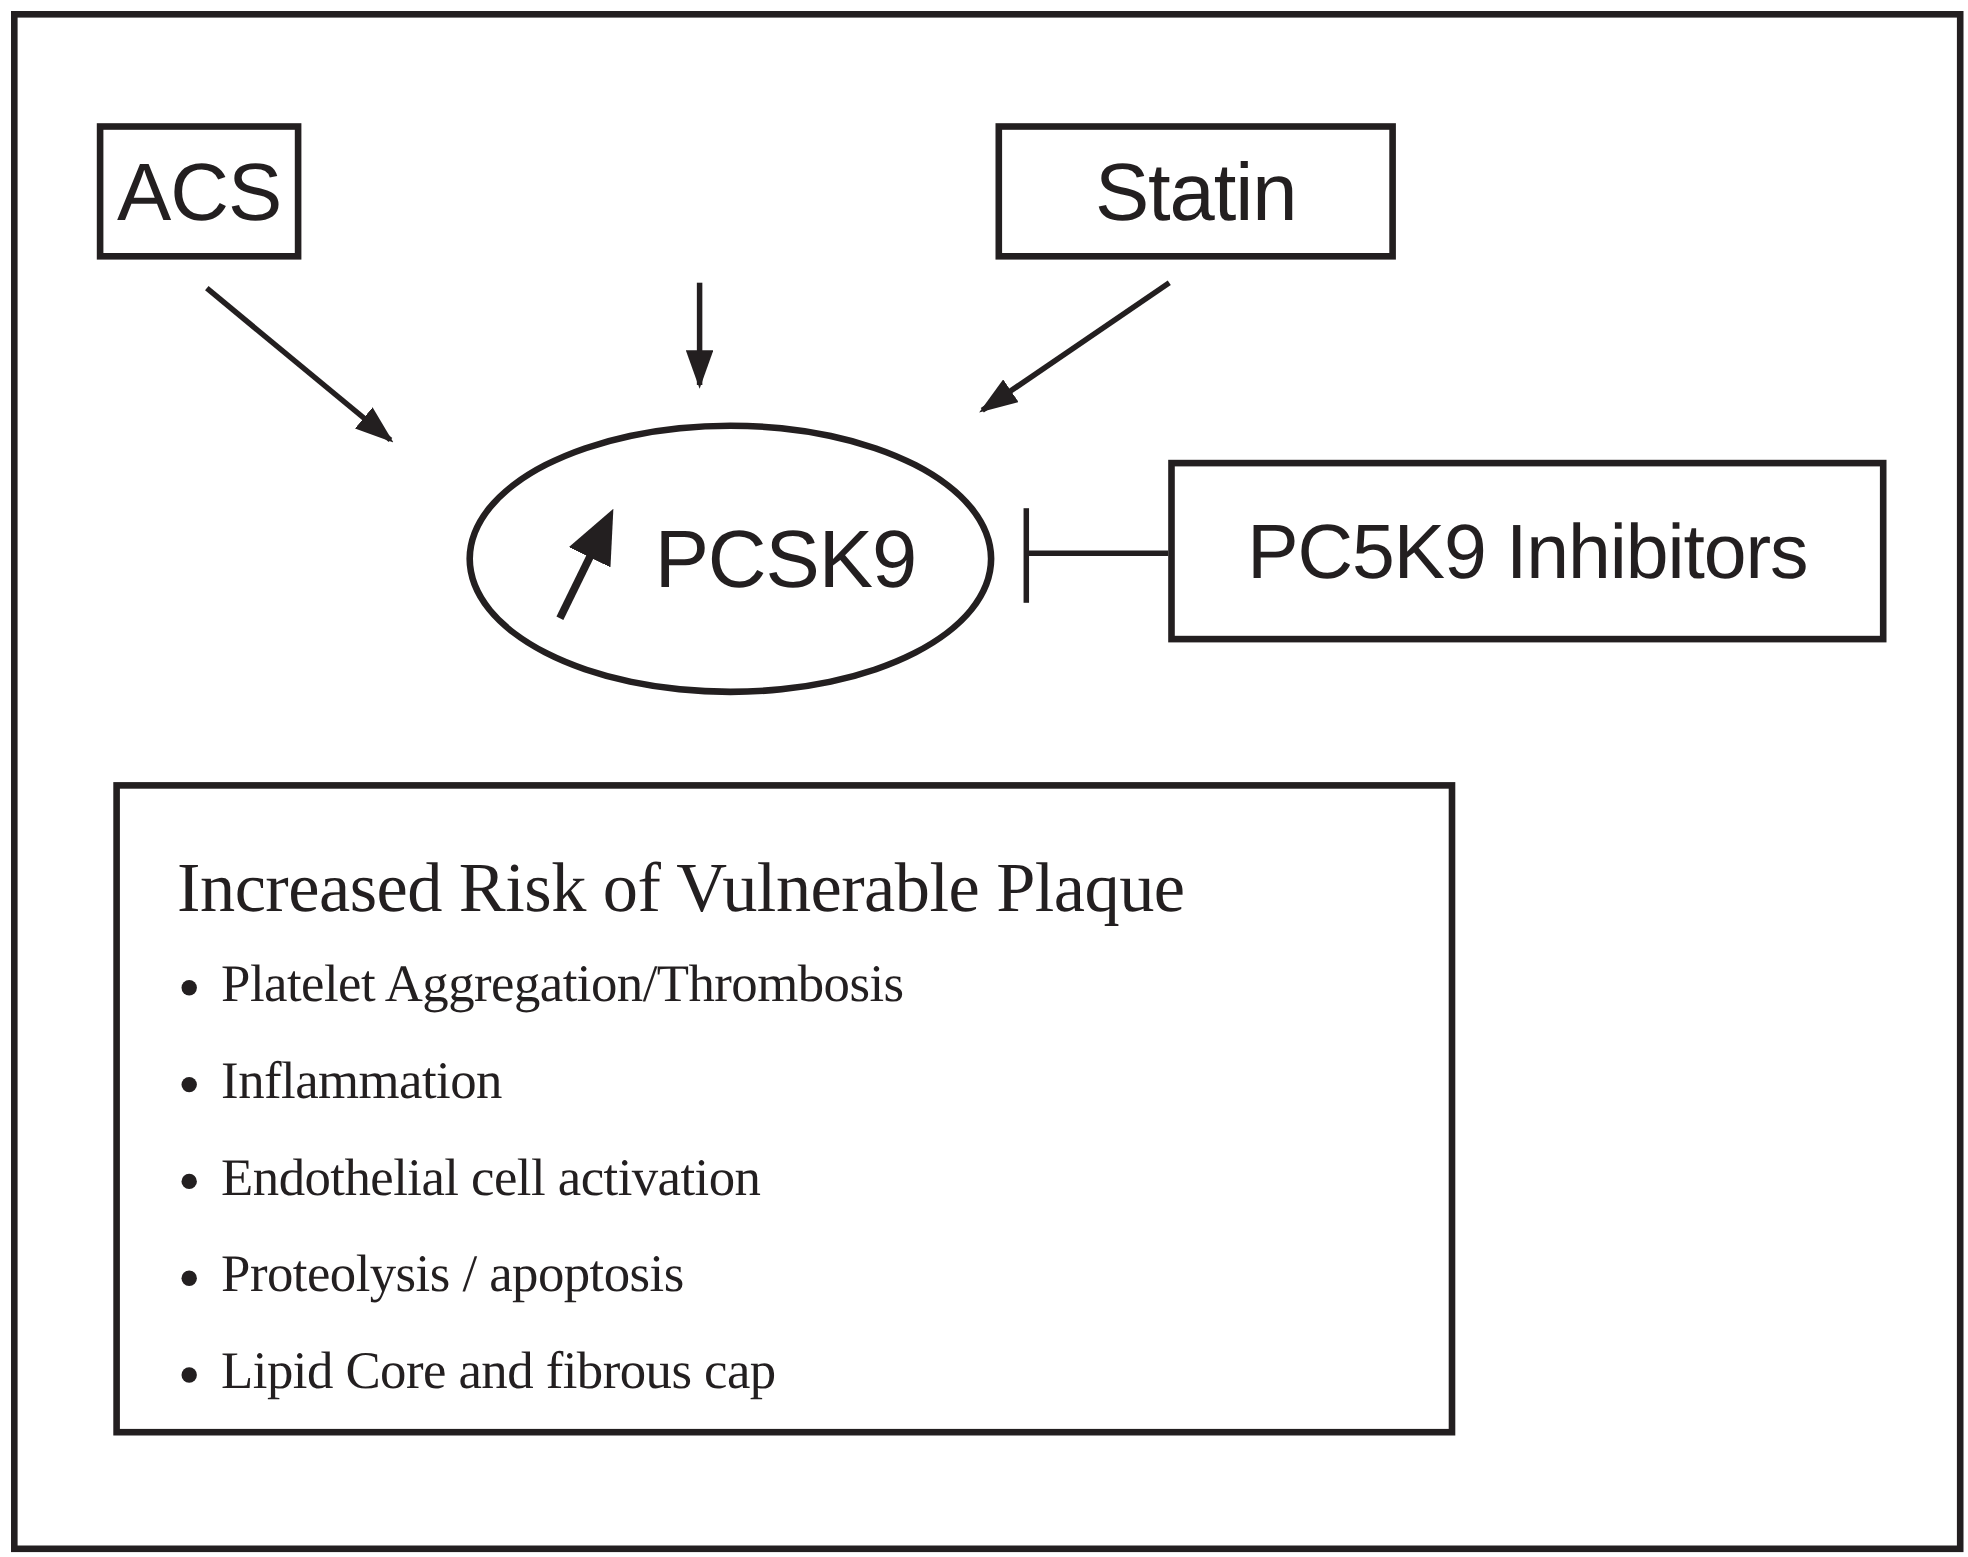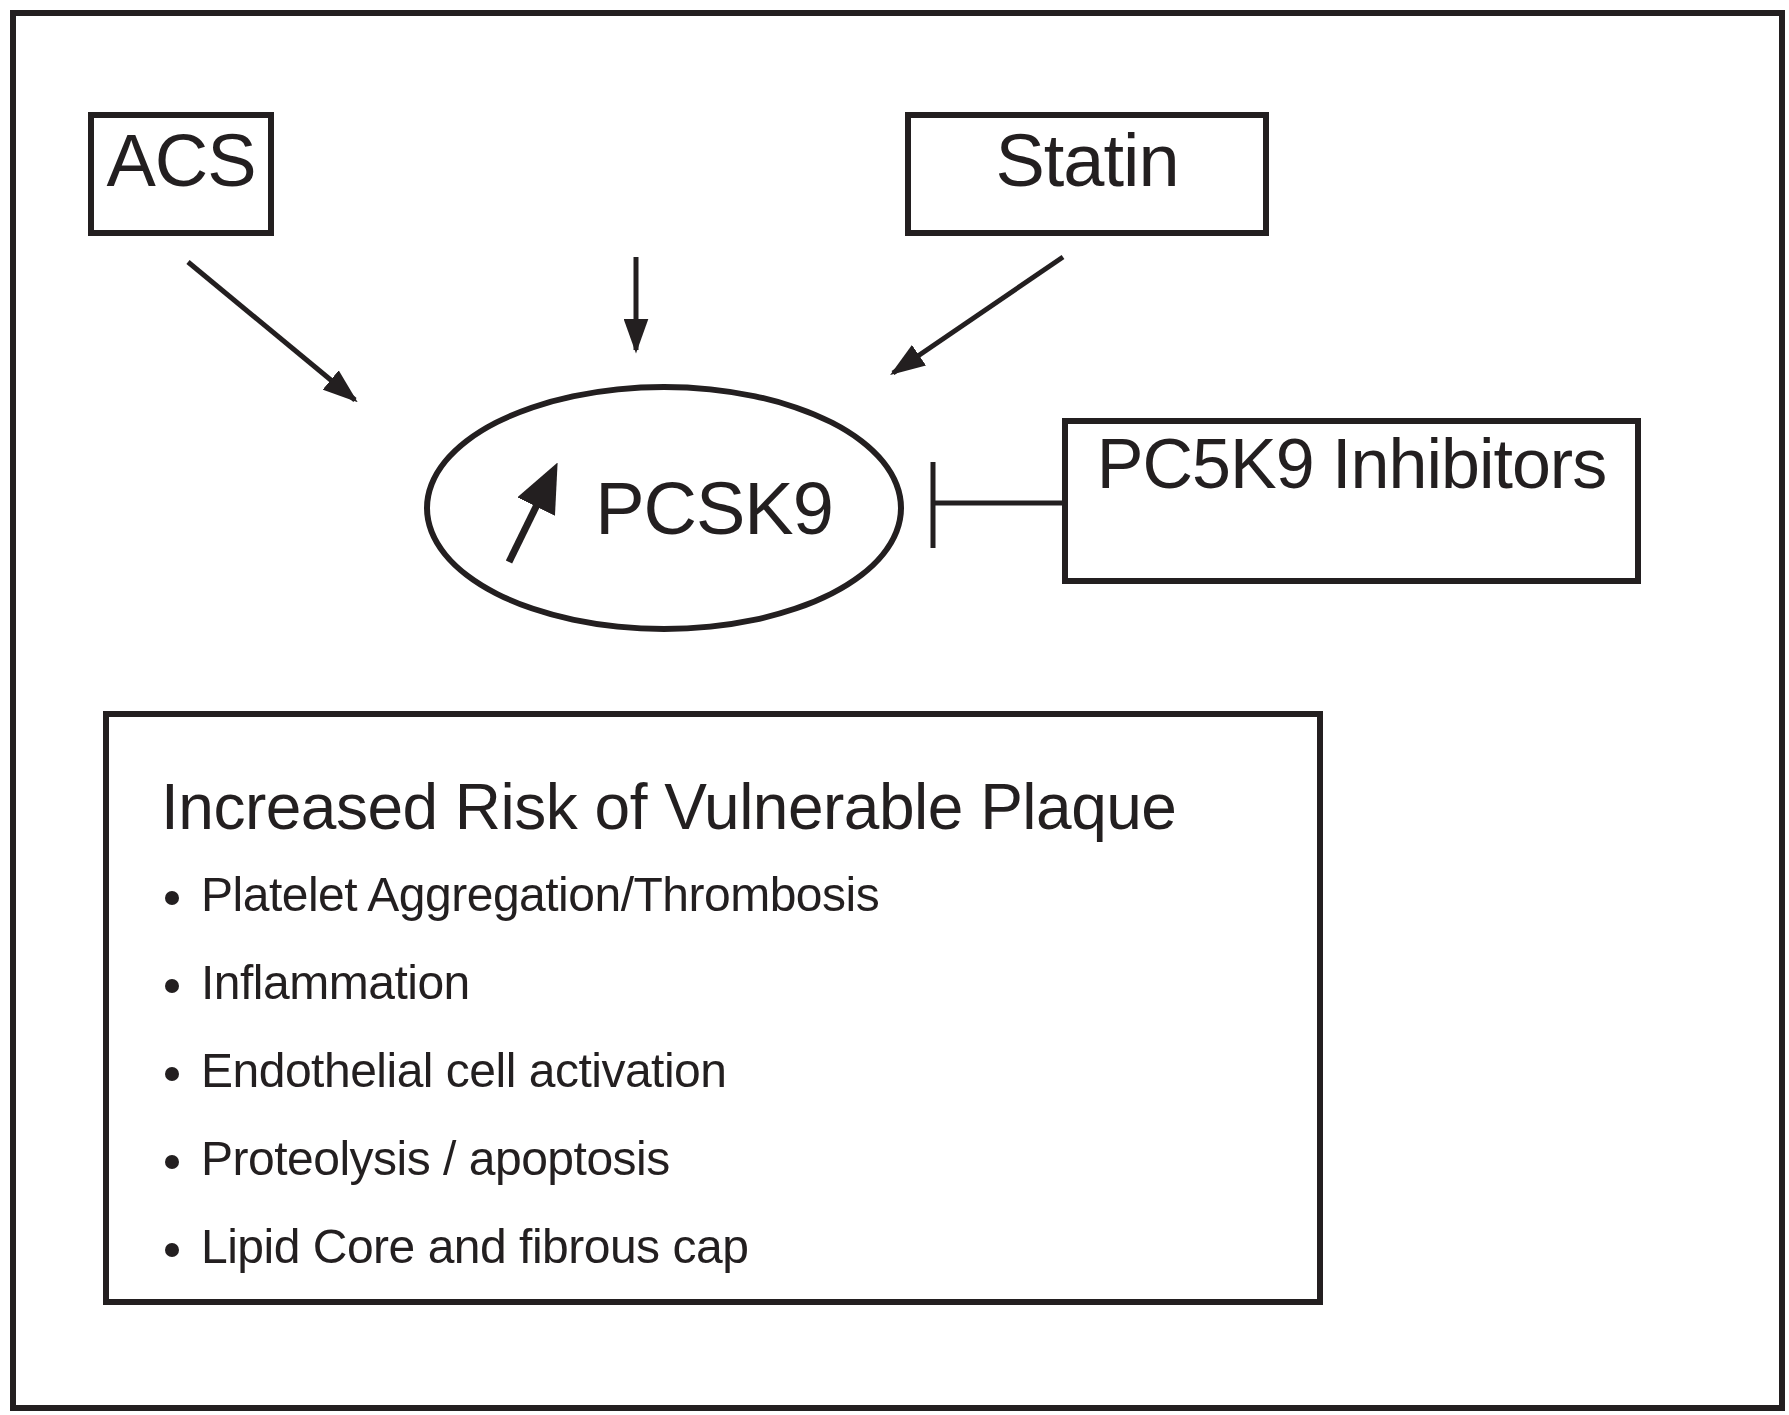--- a/index.html
+++ b/index.html
@@ -20,33 +20,33 @@
     position: absolute;
     left: 10px; top: 10px;
     width: 1763px; height: 1389px;
     border: 6px solid #231f20;
   }
   .node {
     position: absolute;
     border: 6px solid #231f20;
     background: #ffffff;
     display: flex;
-    align-items: flex-start;
+    align-items: center;
     justify-content: center;
     box-sizing: border-box;
   }
   .node .label {
     font-size: 74px;
     letter-spacing: -1px;
     white-space: nowrap;
   }
   .node-acs    { left: 88px;  top: 112px; width: 186px; height: 124px; }
   .node-fh     { left: 544px; top: 112px; width: 185px; height: 124px; }
   .node-statin { left: 905px; top: 112px; width: 364px; height: 124px; }
-  .node-inhibitors { left: 1062px; top: 418px; width: 579px; height: 166px; }
+  .node-inhibitors { left: 1062px; top: 418px; width: 653px; height: 166px; }
   .node-inhibitors .label { font-size: 70px; }
 
   .ellipse-node {
     position: absolute;
     left: 424px; top: 384px;
     width: 480px; height: 248px;
     border: 6px solid #231f20;
     border-radius: 50%;
     background: #ffffff;
     display: flex;
@@ -69,20 +69,21 @@
     pointer-events: none;
   }
 
   .risk-box {
     position: absolute;
     left: 103px; top: 711px;
     width: 1220px; height: 594px;
     border: 6px solid #231f20;
     box-sizing: border-box;
     padding: 46px 20px 0 52px;
+    font-family: Liberation Serif, serif;
   }
   .risk-title {
     font-size: 64px;
     line-height: 88px;
     letter-spacing: -0.5px;
     white-space: nowrap;
   }
   .risk-list {
     margin: 0;
     padding: 0;

